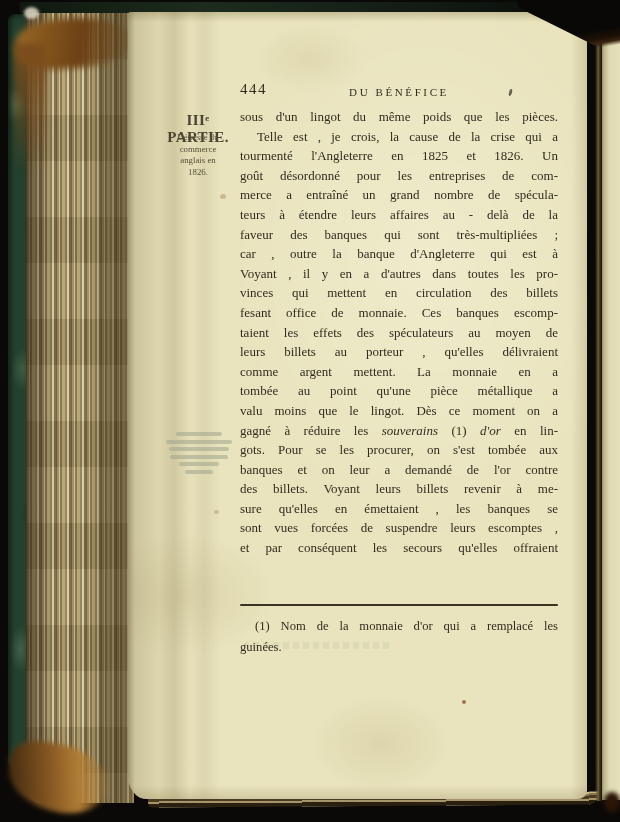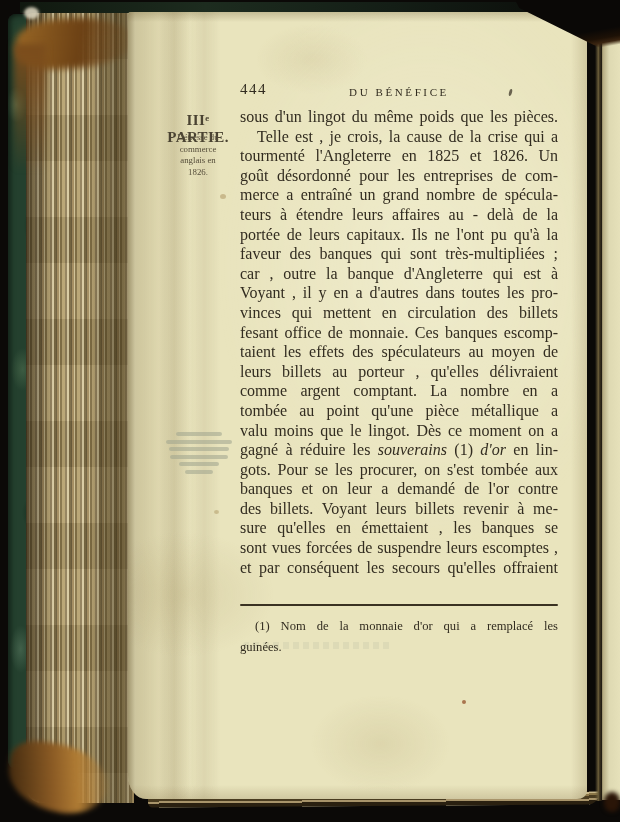--- a/index.html
+++ b/index.html
@@ -124,21 +124,21 @@
     filter:blur(.7px);opacity:.55;
   }
   .ghost i{display:block;height:4px;background:#9fa48e;border-radius:2px;}
   .ghost-footer{
     position:absolute;left:115px;top:630px;width:150px;height:7px;
     background:repeating-linear-gradient(90deg,#a9ae97 0 6px, transparent 6px 10px);
     opacity:.18;filter:blur(.6px);border-radius:3px;
   }
   .body-text{
     position:absolute;left:112px;top:95px;width:318px;
-    font-size:16px;color:var(--c-ink,#322c20);
+    font-size:13px;color:var(--c-ink,#322c20);
   }
   .body-text .line{
     height:19.6px;line-height:19.6px;white-space:nowrap;
     text-align:justify;text-align-last:justify;
   }
   .body-text .line.indent{padding-left:17px;}
   .body-text .it{font-style:italic;}
   .footnote-rule{
     position:absolute;left:112px;top:592px;width:318px;height:1.6px;
     background:#3a3222;border-radius:1px;
@@ -192,29 +192,28 @@
         <div>1826.</div>
       </div>
 
     <div class="body-text" id="body-lines">
         <div class="line"><span>sous d'un lingot du même poids que les pièces.</span></div>
         <div class="line indent"><span>Telle est , je crois, la cause de la crise qui a</span></div>
         <div class="line"><span>tourmenté l'Angleterre en 1825 et 1826. Un</span></div>
         <div class="line"><span>goût désordonné pour les entreprises de com-</span></div>
         <div class="line"><span>merce a entraîné un grand nombre de spécula-</span></div>
         <div class="line"><span>teurs à étendre leurs affaires au - delà de la</span></div>
-        <div class="line"><span>portée de leurs capitaux. Ils ne l'ont pu qu'à la</span></div>
         <div class="line"><span>faveur des banques qui sont très-multipliées ;</span></div>
         <div class="line"><span>car , outre la banque d'Angleterre qui est à</span></div>
         <div class="line"><span>Voyant , il y en a d'autres dans toutes les pro-</span></div>
         <div class="line"><span>vinces qui mettent en circulation des billets</span></div>
         <div class="line"><span>fesant office de monnaie. Ces banques escomp-</span></div>
         <div class="line"><span>taient les effets des spéculateurs au moyen de</span></div>
         <div class="line"><span>leurs billets au porteur , qu'elles délivraient</span></div>
-        <div class="line"><span>comme argent comptant. La nombre en a</span></div>
+        <div class="line"><span>comme argent mettent. La monnaie en a</span></div>
         <div class="line"><span>tombée au point qu'une pièce métallique a</span></div>
         <div class="line"><span>valu moins que le lingot. Dès ce moment on a</span></div>
         <div class="line"><span>gagné à réduire les </span><span class="it">souverains</span><span> (1) </span><span class="it">d'or</span><span> en lin-</span></div>
         <div class="line"><span>gots. Pour se les procurer, on s'est tombée aux</span></div>
         <div class="line"><span>banques et on leur a demandé de l'or contre</span></div>
         <div class="line"><span>des billets. Voyant leurs billets revenir à me-</span></div>
         <div class="line"><span>sure qu'elles en émettaient , les banques se</span></div>
         <div class="line"><span>sont vues forcées de suspendre leurs escomptes ,</span></div>
         <div class="line"><span>et par conséquent les secours qu'elles offraient</span></div>
       </div>

